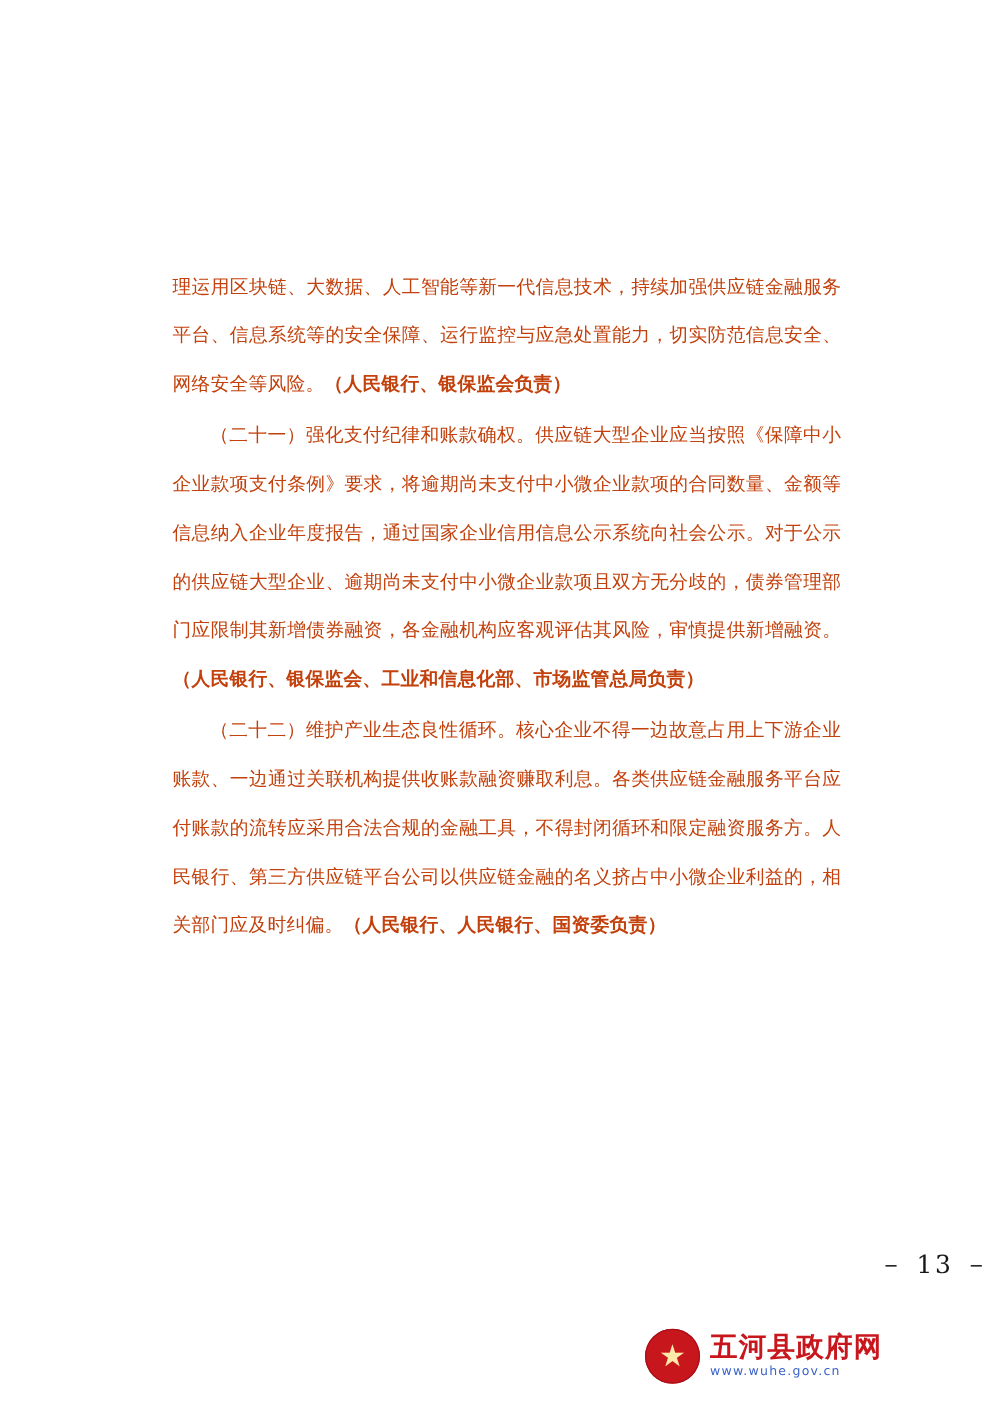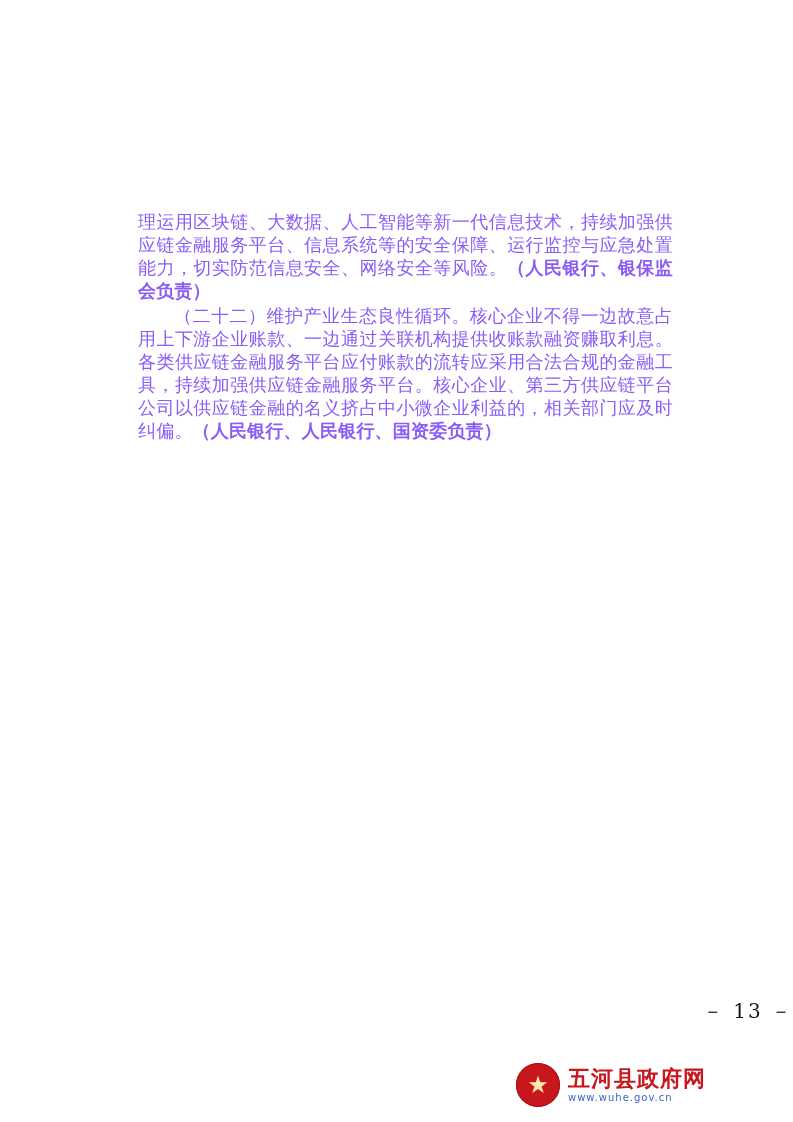--- a/index.html
+++ b/index.html
@@ -22,26 +22,26 @@
     height: 1122px;
   }
   .body-text {
     position: absolute;
     left: 138px;
     top: 210px;
     width: 535px;
   }
   p.para {
     margin: 0 0 2px 0;
-    font-size: 18px;
-    line-height: 23px;
+    font-size: 15px;
+    line-height: 39px;
     text-align: justify;
     text-justify: inter-ideograph;
     letter-spacing: 0.2px;
-    color: #8b5cf6;
+    color: #c2410c;
   }
   p.indent {
     text-indent: 2em;
   }
   p.heading {
     margin: 6px 0 4px 0;
     font-size: 21.5px;
     line-height: 39px;
     font-weight: bold;
     text-indent: 2em;
@@ -116,22 +116,23 @@
 </head>
 <body>
 
 <div class="page">
 
   <div class="body-text">
 
     <p class="para"><span>理运用区块链、大数据、人工智能等新一代信息技术，持续加强供应链金融服务平台、信息系统等的安全保障、运行监控与应急处置能力，切实防范信息安全、网络安全等风险。</span><span class="bold">（人民银行、银保监会负责）</span></p>
 
 
+    <p class="para indent"><span>（二十一）强化支付纪律和账款确权。供应链大型企业应当按照《保障中小企业款项支付条例》要求，将逾期尚未支付中小微企业款项的合同数量、金额等信息纳入企业年度报告，通过国家企业信用信息公示系统向社会公示。对于公示的供应链大型企业、逾期尚未支付中小微企业款项且双方无分歧的，债券管理部门应限制其新增债券融资，各金融机构应客观评估其风险，审慎提供新增融资。</span><span class="bold">（人民银行、银保监会、工业和信息化部、市场监管总局负责）</span></p>
 
-    <p class="para indent"><span>（二十二）维护产业生态良性循环。核心企业不得一边故意占用上下游企业账款、一边通过关联机构提供收账款融资赚取利息。各类供应链金融服务平台应付账款的流转应采用合法合规的金融工具，持续加强供应链金融服务平台。核心企业、第三方供应链平台公司以供应链金融的名义挤占中小微企业利益的，相关部门应及时纠偏。</span><span class="bold">（人民银行、人民银行、国资委负责）</span></p>
+    <p class="para indent"><span>（二十二）维护产业生态良性循环。核心企业不得一边故意占用上下游企业账款、一边通过关联机构提供收账款融资赚取利息。各类供应链金融服务平台应付账款的流转应采用合法合规的金融工具，不得封闭循环和限定融资服务方。人民银行、第三方供应链平台公司以供应链金融的名义挤占中小微企业利益的，相关部门应及时纠偏。</span><span class="bold">（人民银行、人民银行、国资委负责）</span></p>
 
   </div>
 
   <div class="page-number">
     <span class="pn-inner">－ 13 －</span>
   </div>
 
   <div class="watermark">
     <div class="seal">
       <span class="star">★</span>

